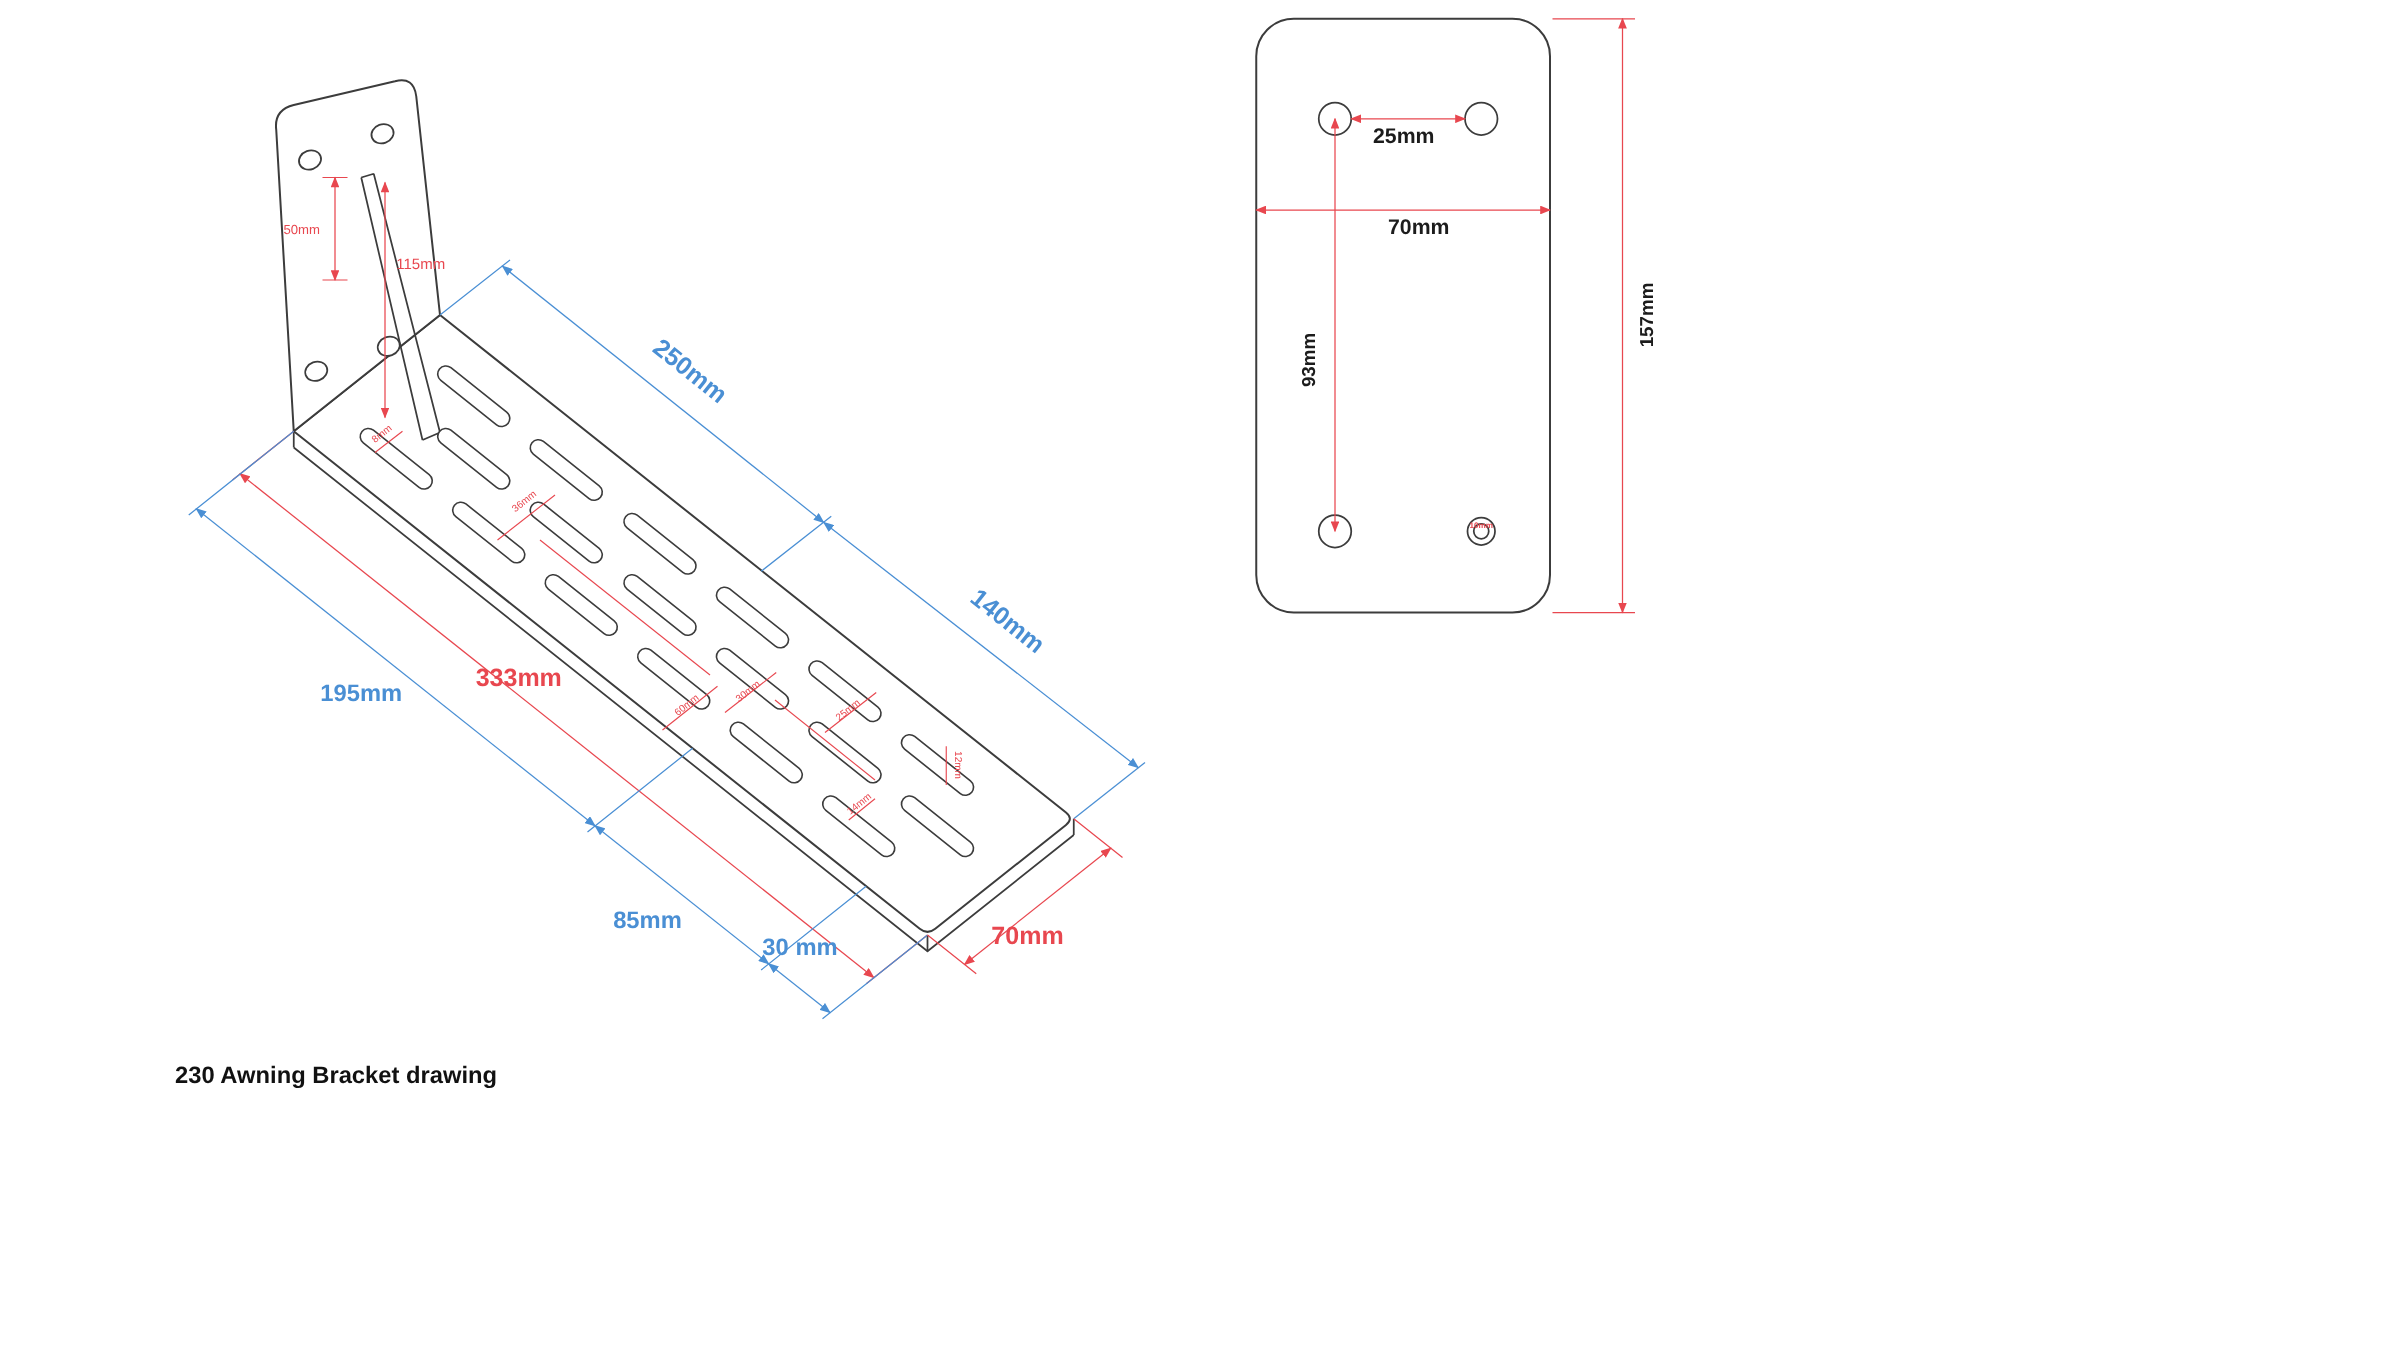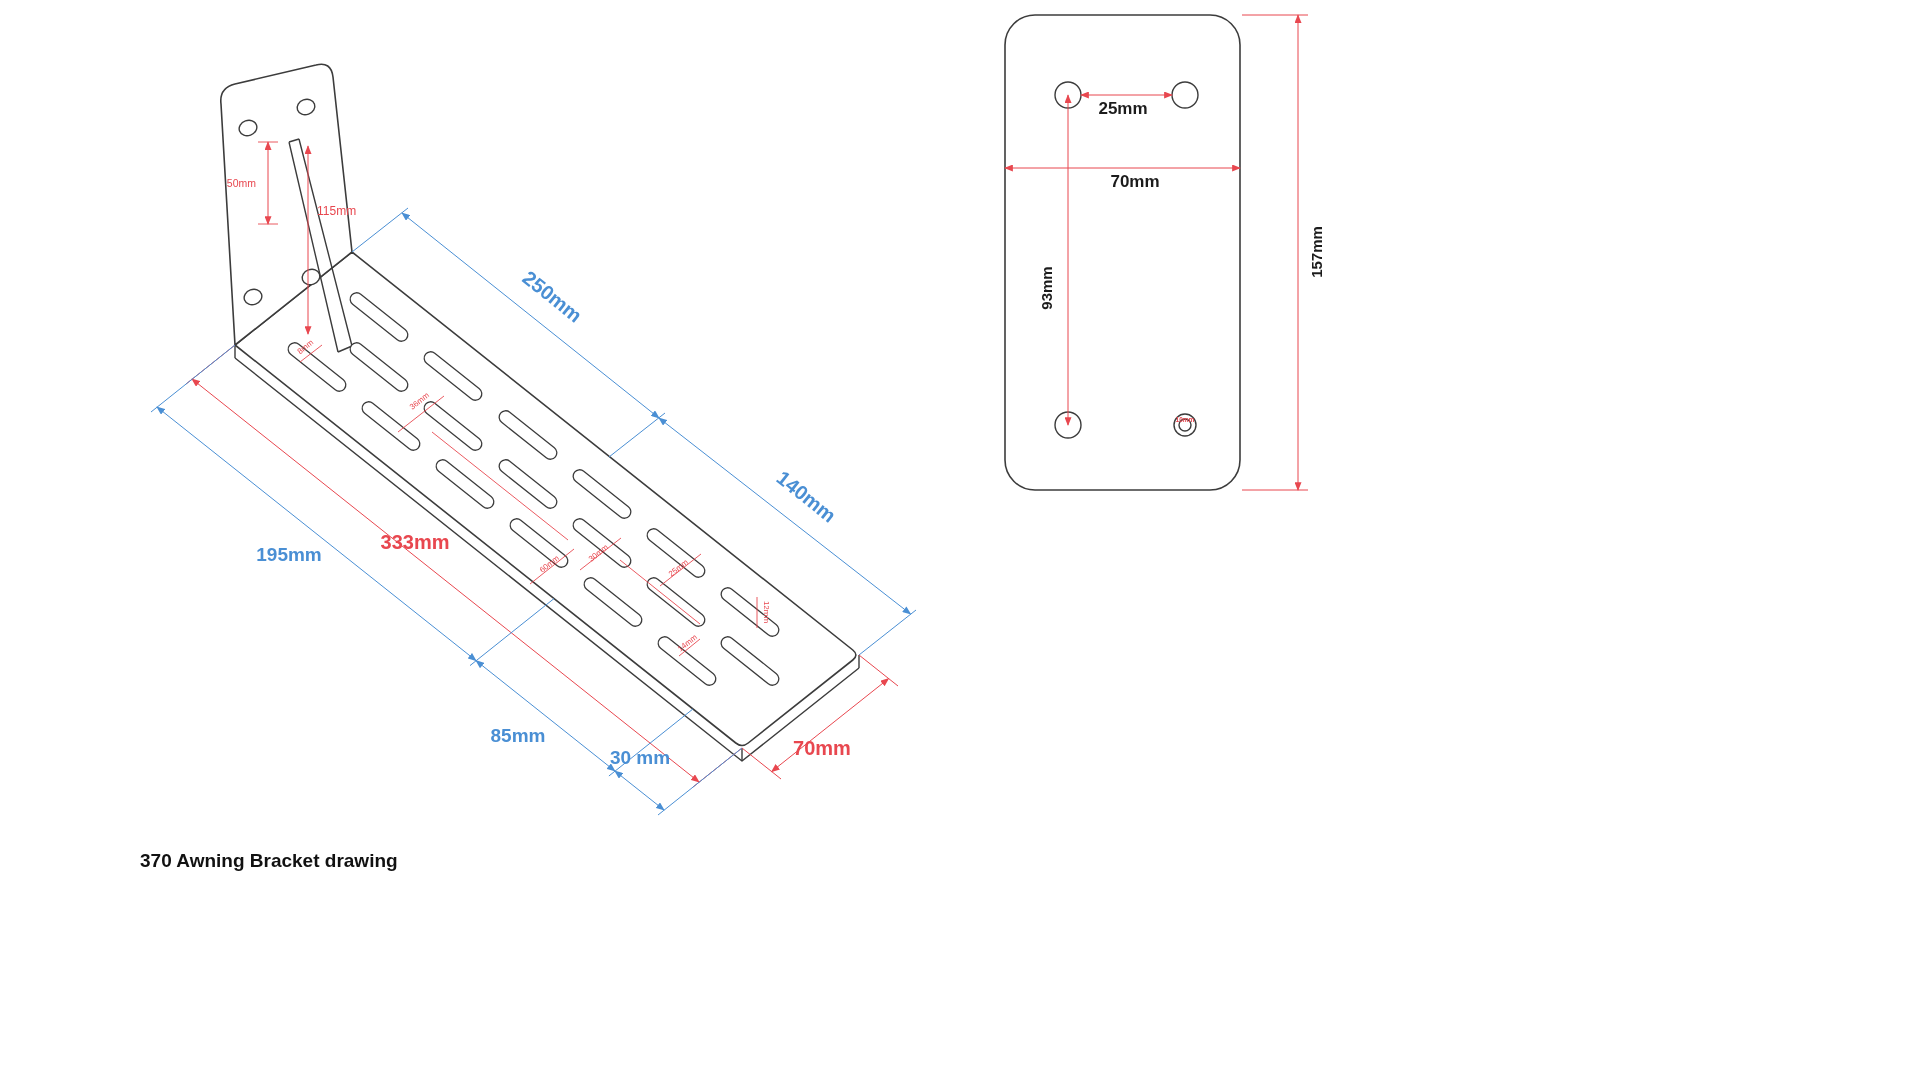--- a/index.html
+++ b/index.html
@@ -178,15 +178,15 @@
 
     <g>
       <path class="dimr" d="M282,15 L348,15 M282,490 L348,490"></path>
       <path class="dimr" d="M338,15 L338,490" marker-start="url(#mR2)" marker-end="url(#mR2)"></path>
       <text class="tdark rmid" x="362" y="252" text-anchor="middle" transform="rotate(-90 362 252)">157mm</text>
     </g>
 
     <text class="tr" style="font-size:6.5px;font-weight:700;" x="225" y="422" text-anchor="middle">10mm</text>
   </svg>
 
-  <div class="caption">370 Awning Bracket drawing</div>
+  <div class="caption">230 Awning Bracket drawing</div>
 
 </div>
 
 </body></html>

